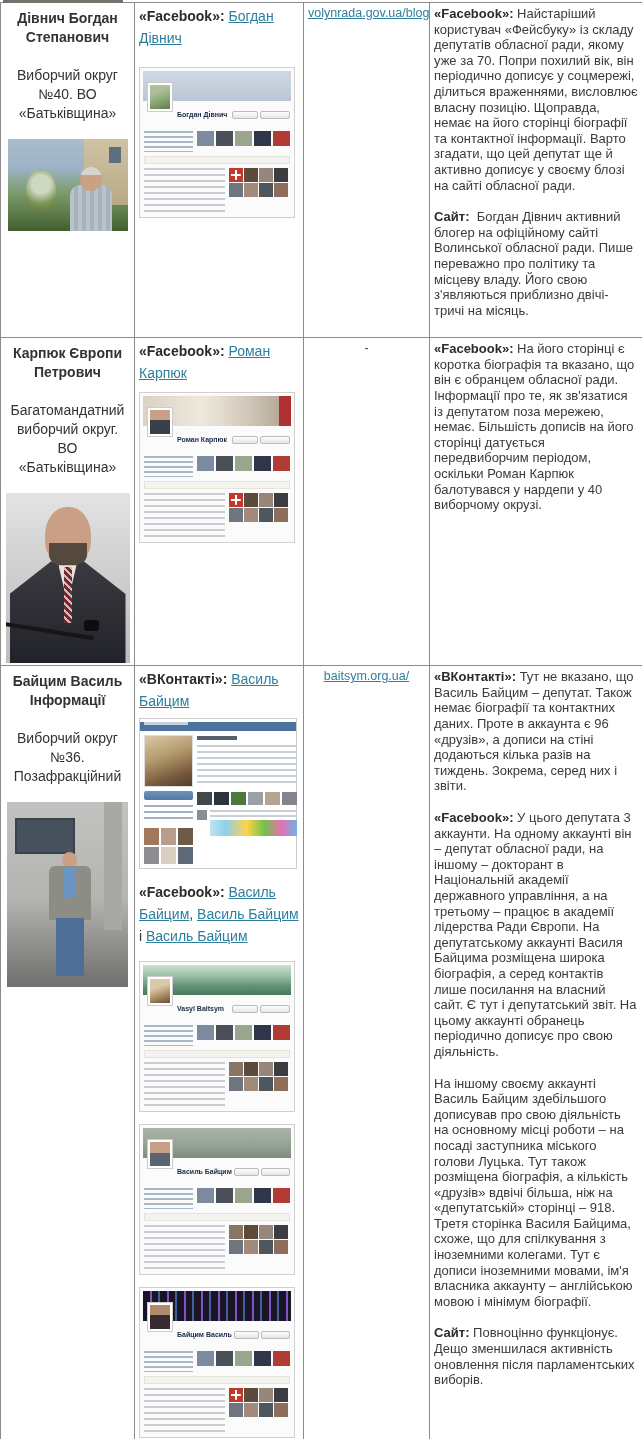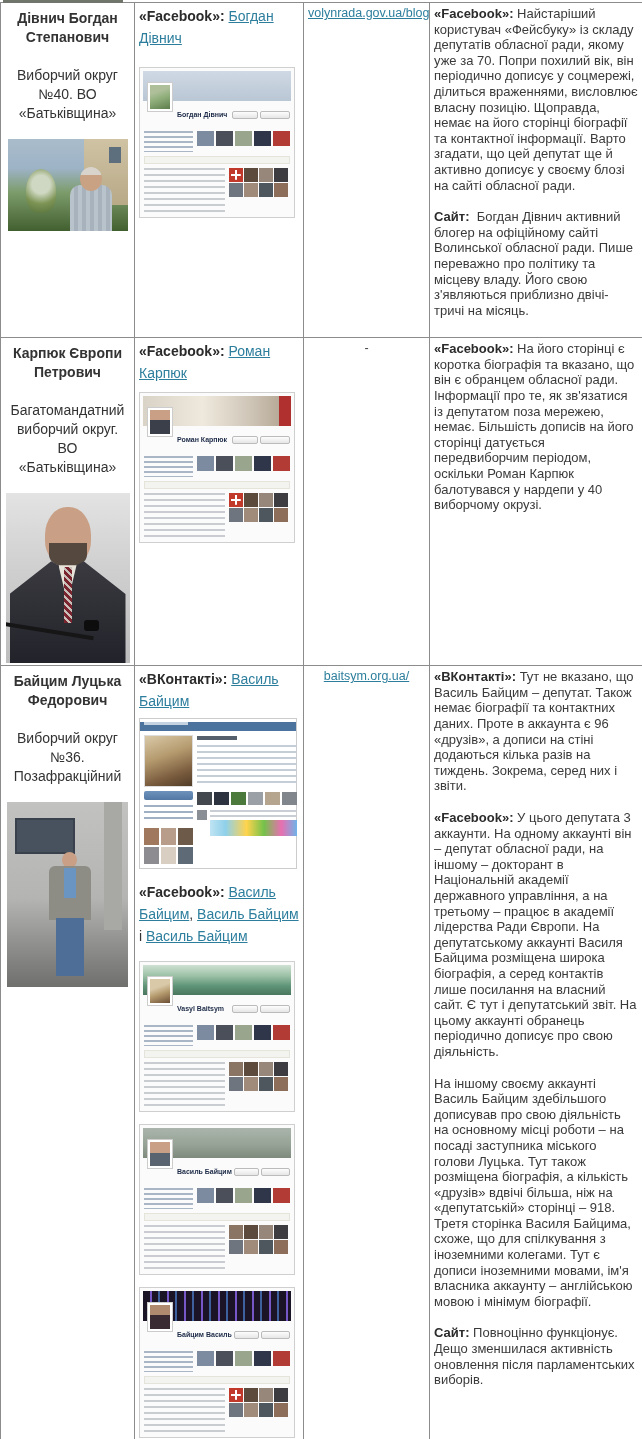--- a/index.html
+++ b/index.html
@@ -275,21 +275,21 @@
     <td class="cell-site">
       <span class="site-dash">-</span>
     </td>
     <td class="cell-desc">
       <p><b>«Facebook»:</b> <span>На його сторінці є коротка біографія та вказано, що він є обранцем обласної ради. Інформації про те, як зв'язатися із депутатом поза мережею, немає. Більшість дописів на його сторінці датується передвиборчим періодом, оскільки Роман Карпюк балотувався у нардепи у 40 виборчому окрузі.</span></p>
     </td>
   </tr>
 
   <tr style="height:804px">
     <td class="cell-person">
-      <div class="person-name">Байцим Луцька Федорович</div>
+      <div class="person-name">Байцим Василь Інформації</div>
       <div class="person-district">Виборчий округ №36. Позафракційний</div>
       <div class="photo photo3">
         <div class="sign"></div>
         <div class="pillar"></div>
         <div class="head"></div>
         <div class="jacket"></div>
         <div class="shirt"></div>
         <div class="jeans"></div>
       </div>
     </td>

